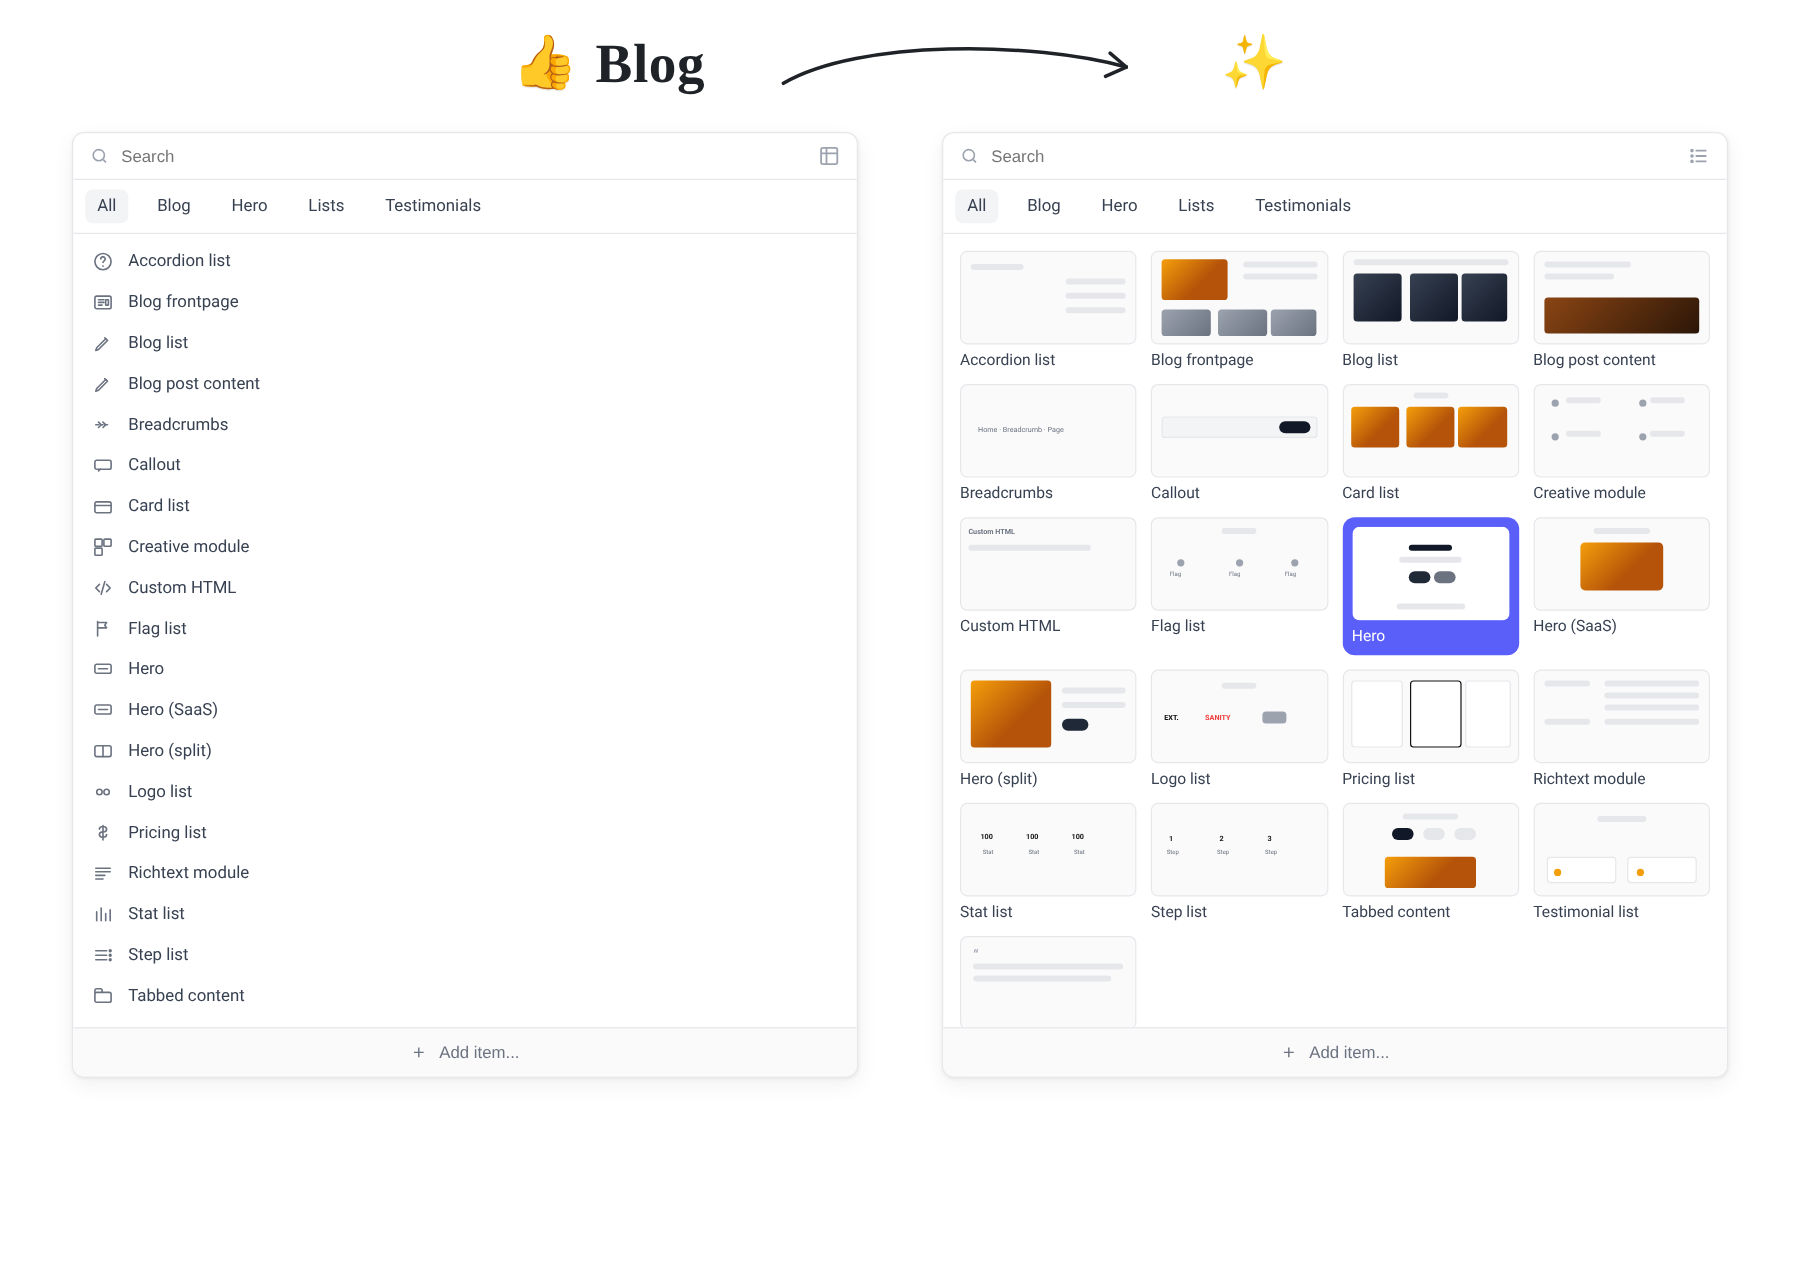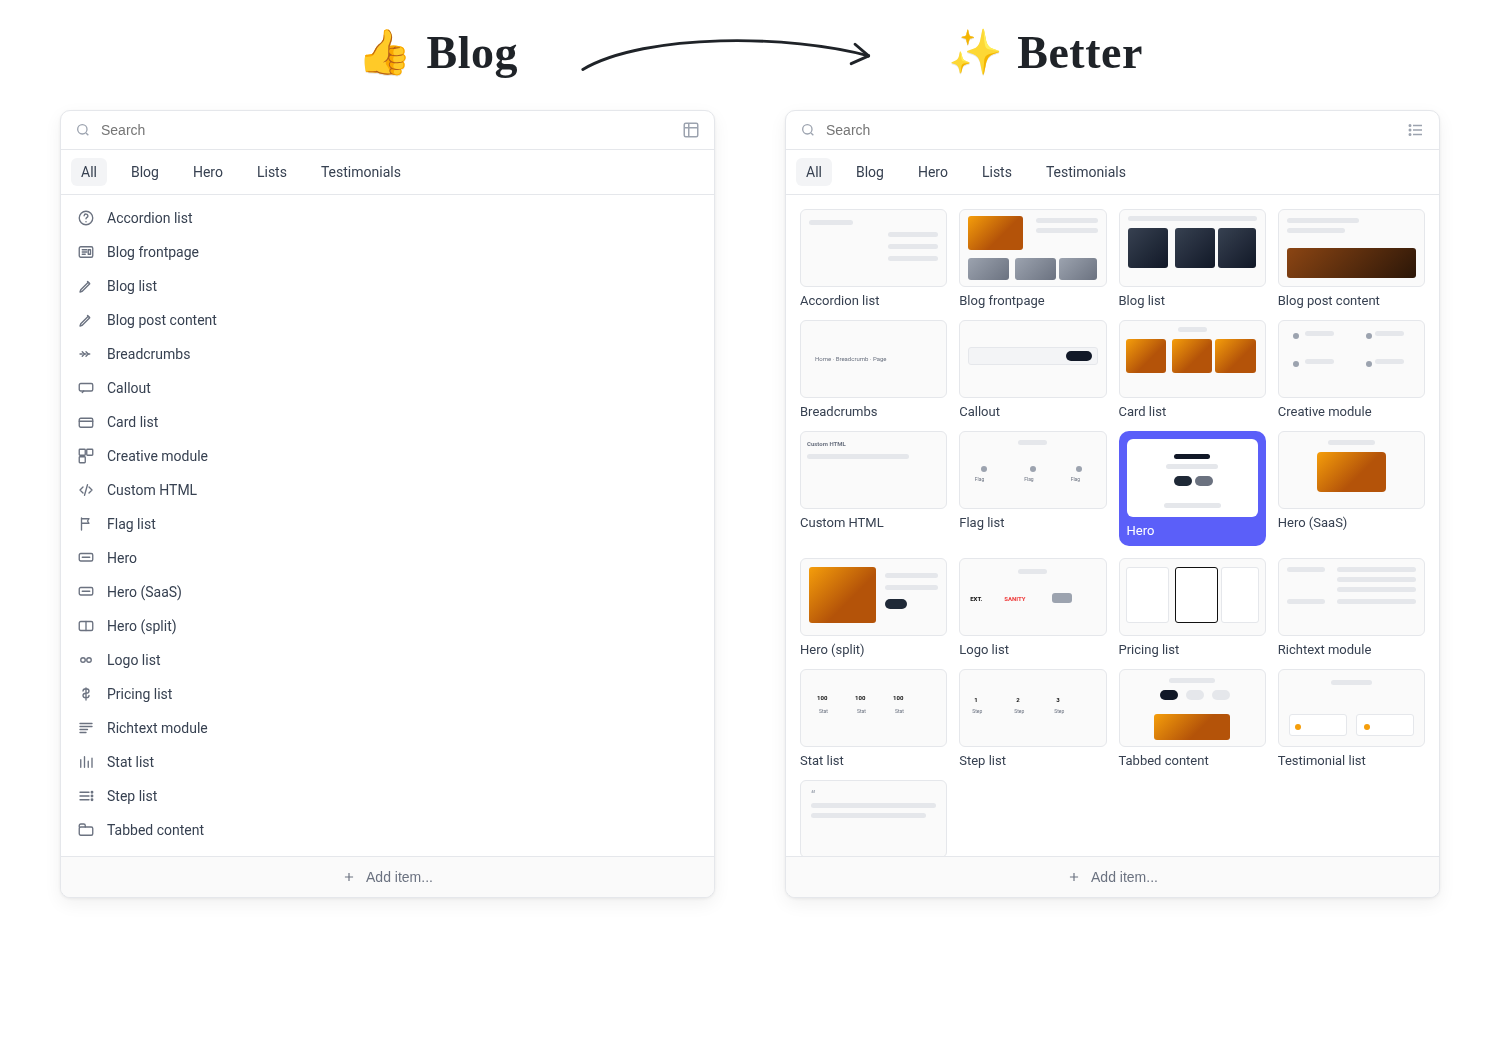--- a/index.html
+++ b/index.html
@@ -69,21 +69,20 @@
     </div>
     <div class="arrow-wrap">
       <svg viewBox="0 0 320 60" fill="none" stroke="#1f2328" stroke-width="3" stroke-linecap="round">
         <path d="M5 48 C 70 10, 220 12, 300 34"></path>
         <path d="M300 34 L286 22"></path>
         <path d="M300 34 L282 42"></path>
       </svg>
     </div>
     <div class="label">
       <span class="emoji">✨</span>
-      <span>Better</span>
     </div>
   </div>
 
   <div class="columns">
 
     <div class="panel" style="height:788px">
       <div class="search">
         <span class="icon">
           <svg viewBox="0 0 24 24" width="16" height="16" fill="none" stroke="currentColor" stroke-width="2">
               <circle cx="11" cy="11" r="7"></circle>

